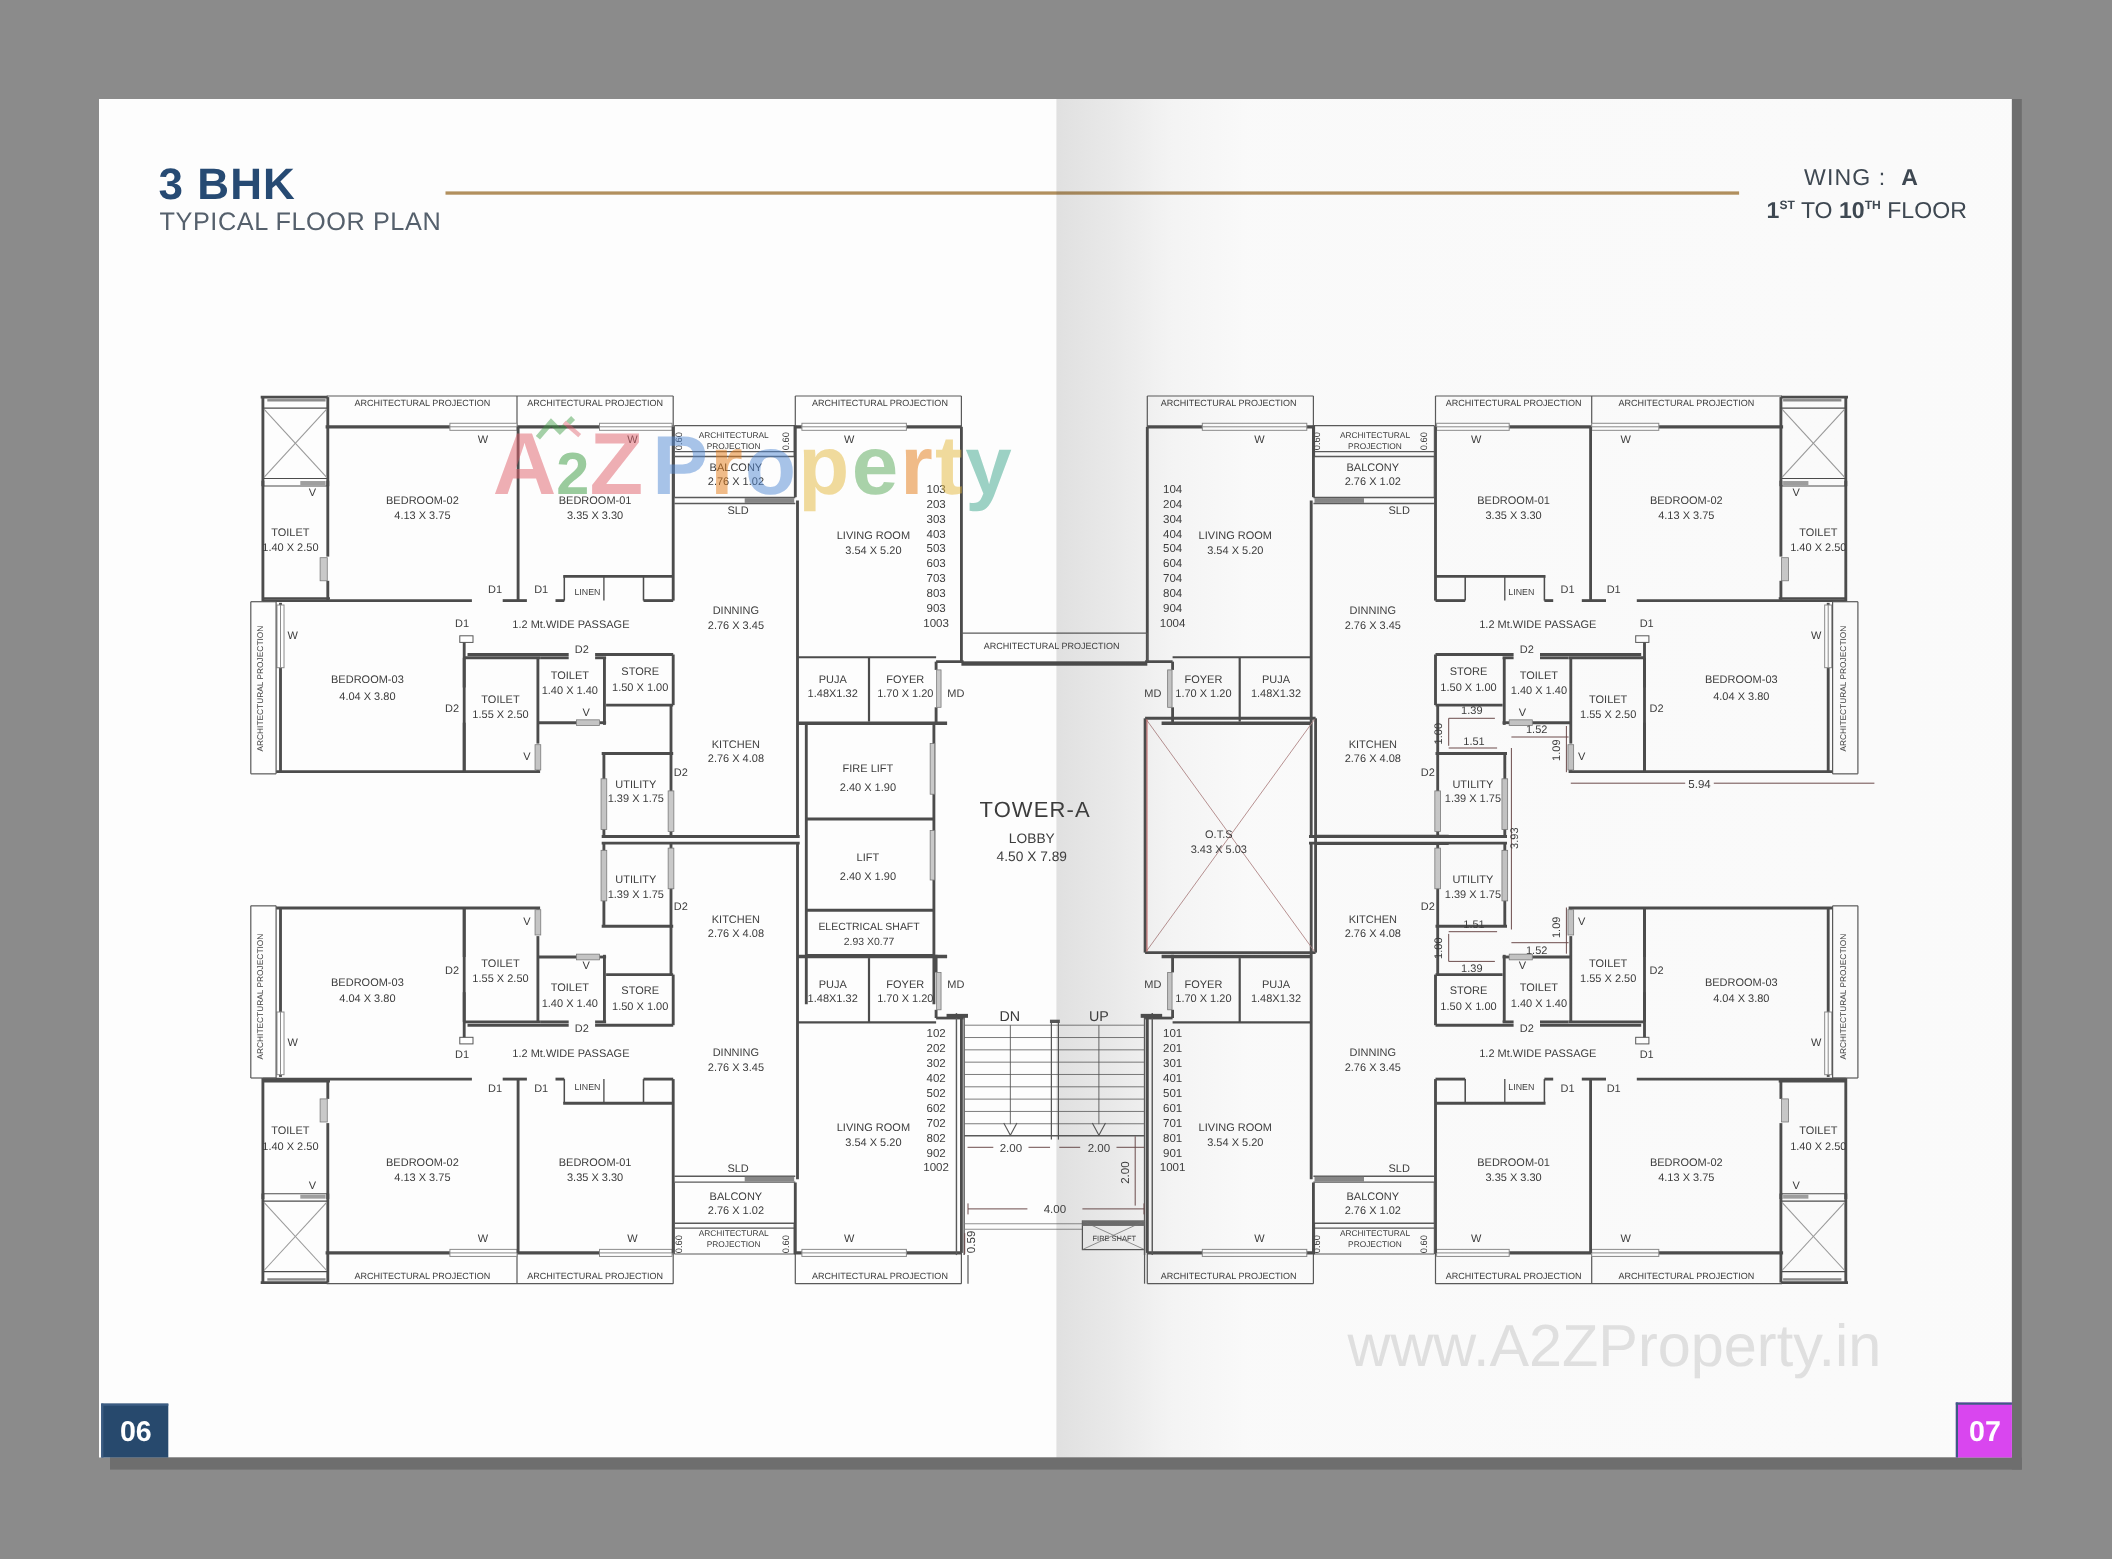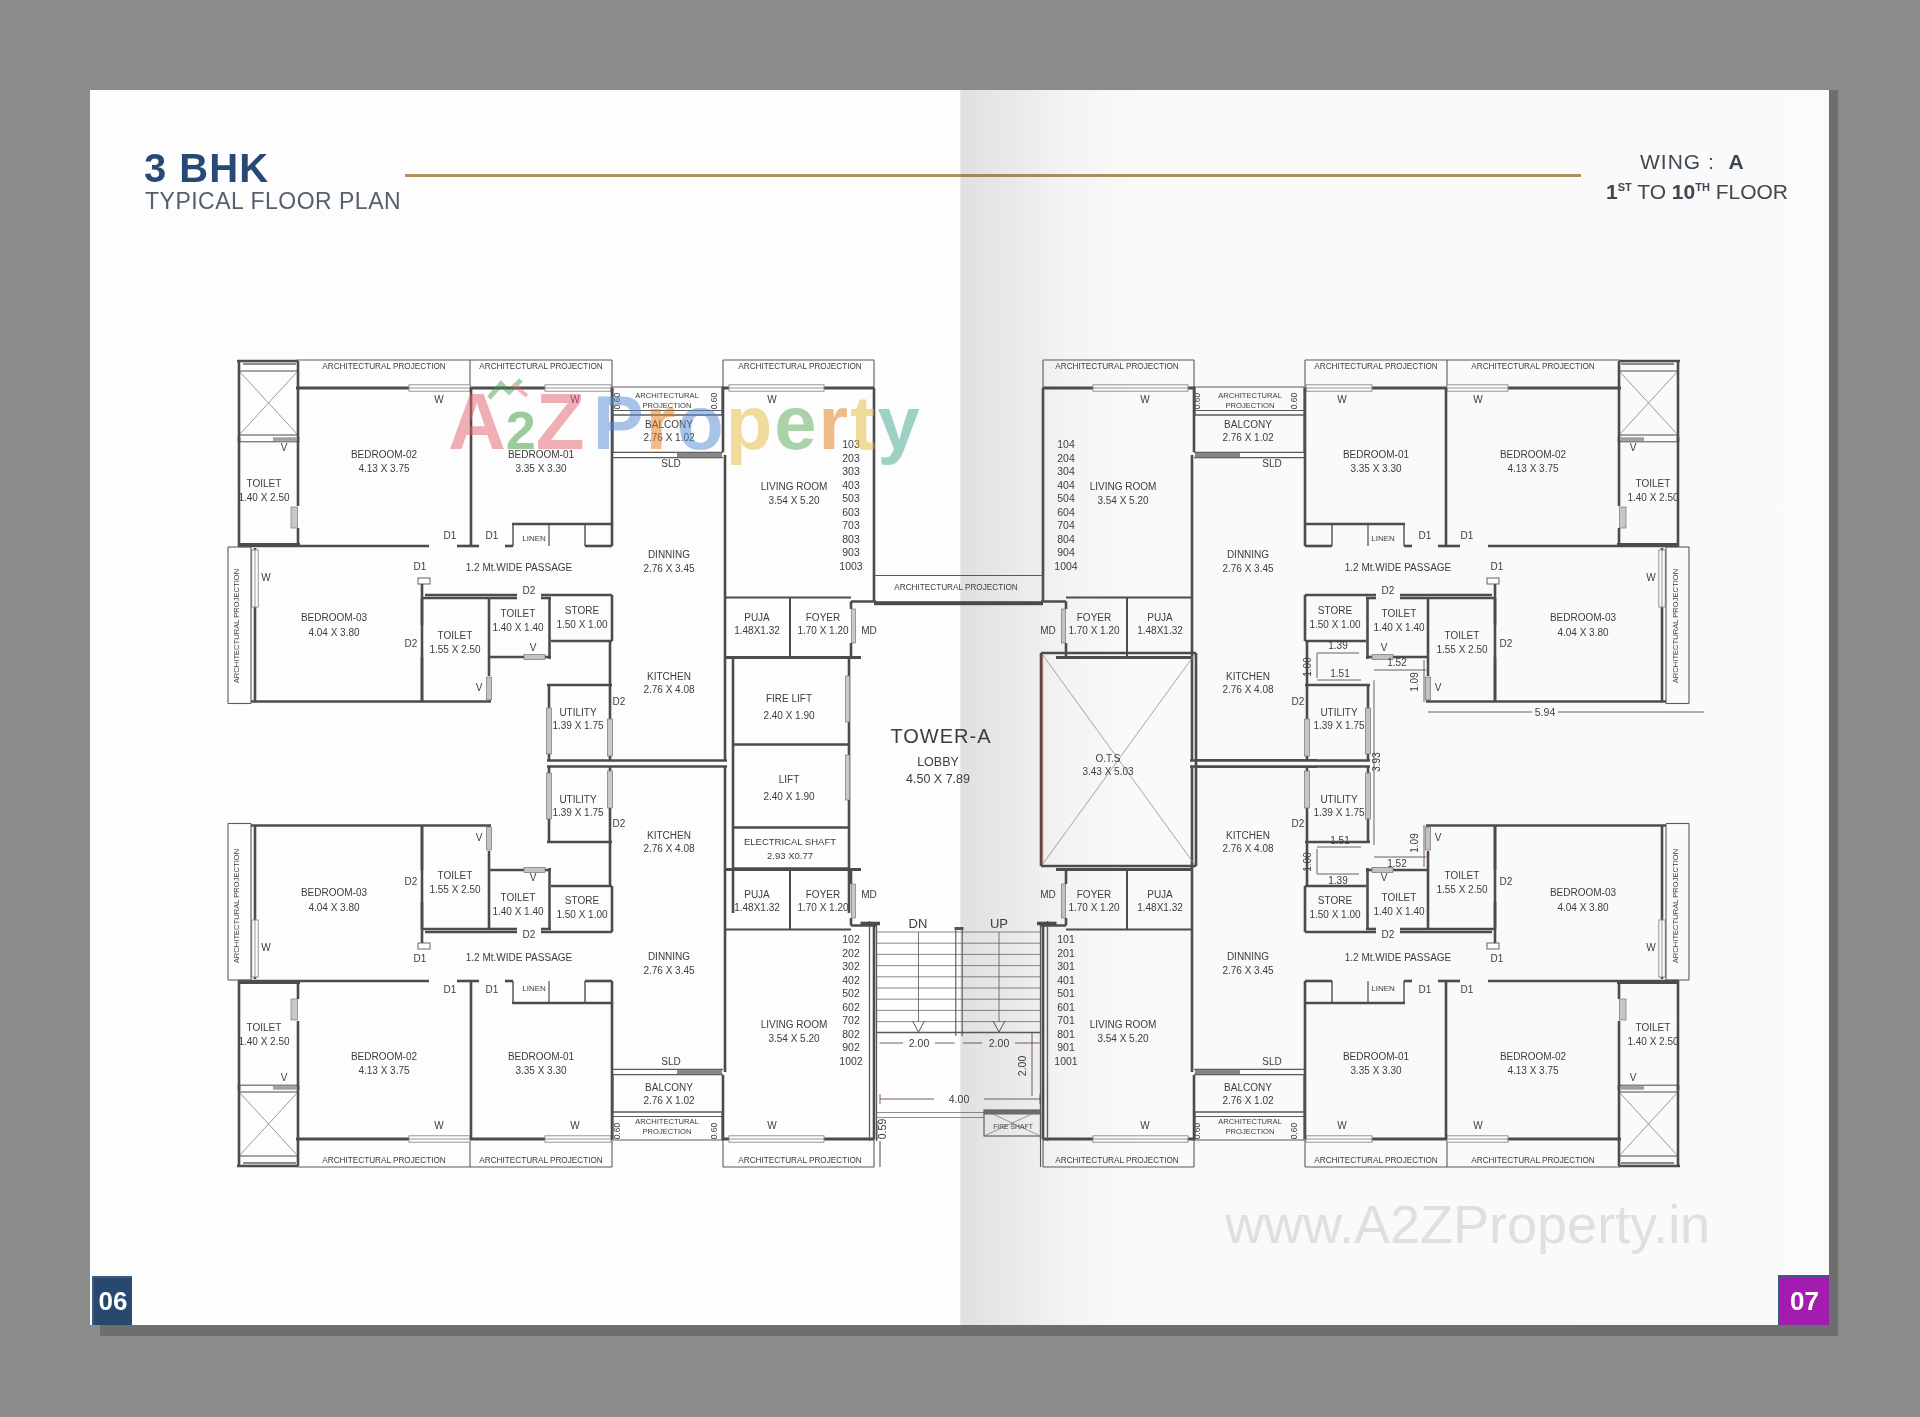--- a/index.html
+++ b/index.html
@@ -1591,15 +1591,15 @@
 <svg class="abs" style="left:487px;top:378px;opacity:.45;" width="44" height="22" viewBox="0 0 44 22">
 <path d="M2 20 L14 6 L22 14 L34 2" stroke="#3a9a40" stroke-width="5" fill="none"></path>
 <path d="M26 6 L40 18" stroke="#e0616c" stroke-width="4" fill="none"></path>
 </svg>
 
 <div class="abs" style="left:1225px;top:1193px;font-size:54px;color:#e2e2e2;">www.A2ZProperty.in</div>
 
 <div class="abs" style="left:90px;top:90px;width:1739px;height:1235px;pointer-events:none;
 background:linear-gradient(to right, rgba(70,70,70,0) 0%, rgba(70,70,70,0) 50.02%, rgba(70,70,70,0.155) 50.08%, rgba(70,70,70,0.105) 53.2%, rgba(70,70,70,0.05) 56.1%, rgba(70,70,70,0.018) 60.1%, rgba(70,70,70,0.015) 100%);"></div>
 
-<div class="abs" style="left:92px;top:1276px;width:40px;height:49px;background:#27496d;border-top:2px solid #3c5d83;border-left:2px solid #3c5d83;color:#fff;font-size:26px;font-weight:700;display:flex;align-items:center;justify-content:center;box-sizing:border-box;">06</div>
-
-<div class="abs" style="left:1778px;top:1275px;width:51px;height:50px;background:#a21caf;border-top:2px solid #3c5d83;border-left:2px solid #3c5d83;color:#fff;font-size:26px;font-weight:700;display:flex;align-items:center;justify-content:center;box-sizing:border-box;">07</div>
+<div class="abs" style="left:92px;top:1276px;width:61px;height:49px;background:#27496d;border-top:2px solid #3c5d83;border-left:2px solid #3c5d83;color:#fff;font-size:26px;font-weight:700;display:flex;align-items:center;justify-content:center;box-sizing:border-box;">06</div>
+
+<div class="abs" style="left:1778px;top:1275px;width:51px;height:50px;background:#d946ef;border-top:2px solid #3c5d83;border-left:2px solid #3c5d83;color:#fff;font-size:26px;font-weight:700;display:flex;align-items:center;justify-content:center;box-sizing:border-box;">07</div>
 
 </body></html>

